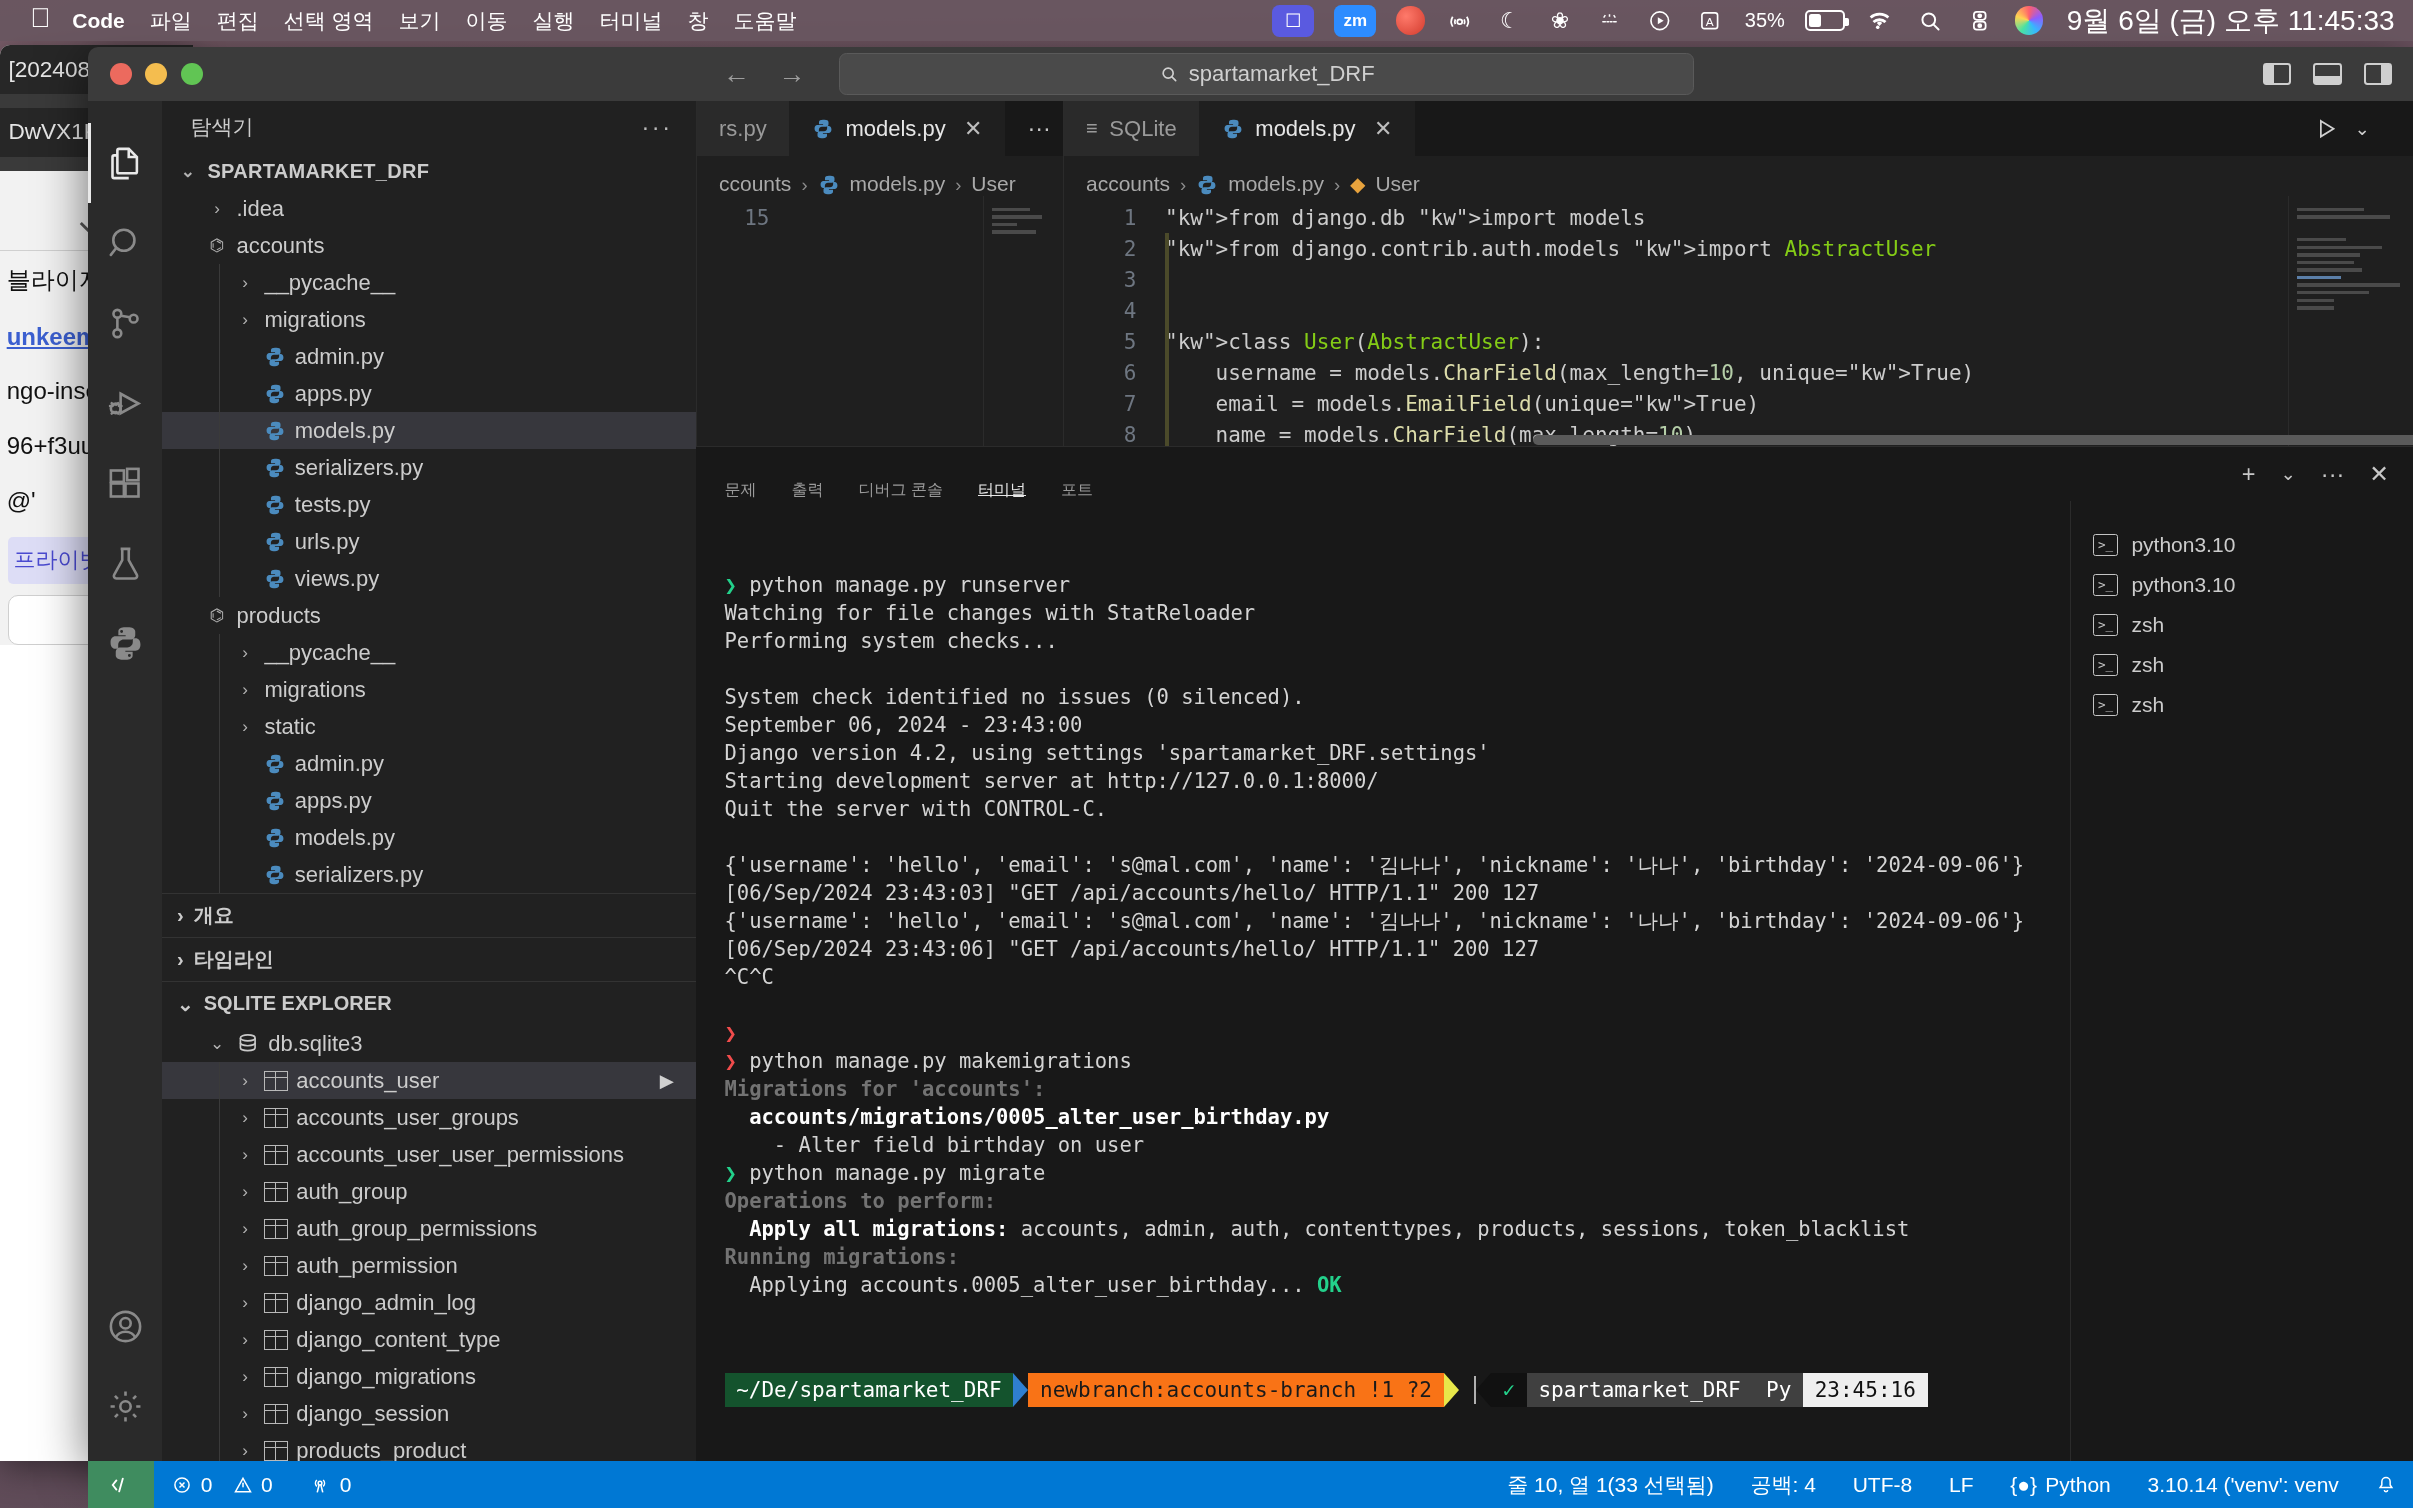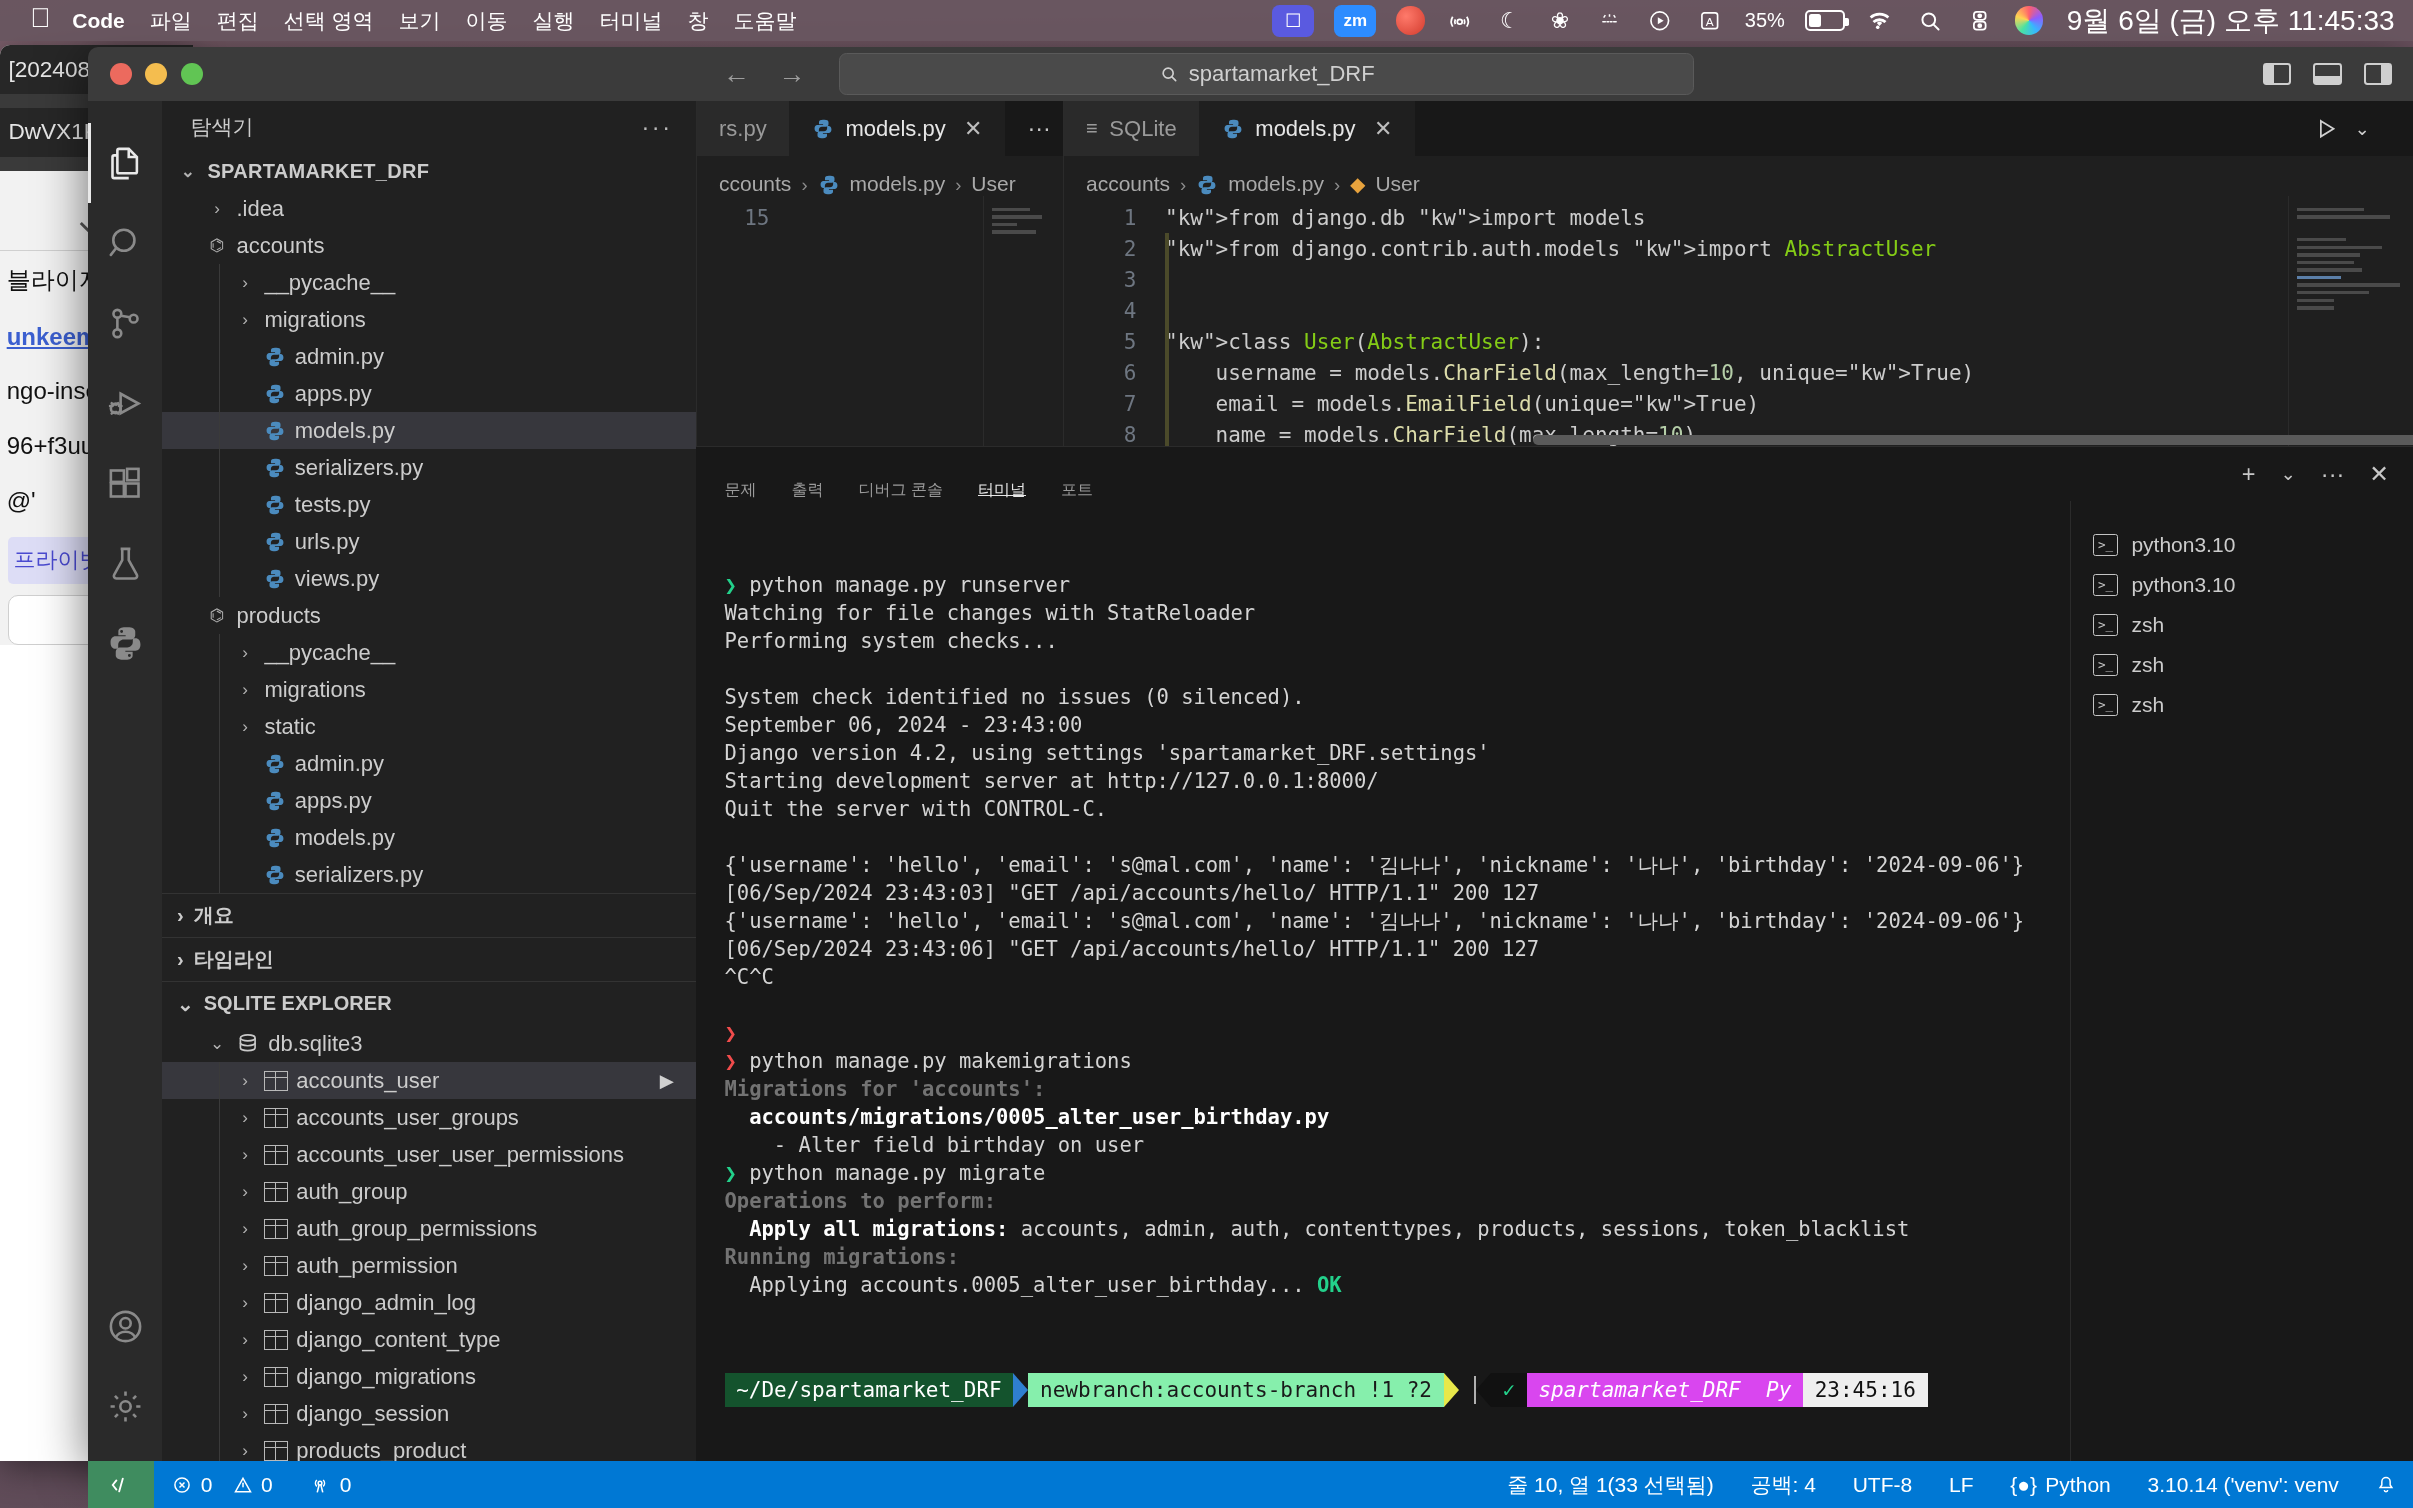--- a/index.html
+++ b/index.html
@@ -196,26 +196,26 @@
   .t-white { color: #ffffff; font-weight: bold; }
   .term-side { width: 344px; flex: 0 0 344px; border-left: 0.8px solid #2b2b2b; padding: 23.5px 0 0 22px; }
   .tproc { display: flex; align-items: center; gap: 13.4px; height: 40px; font-size: 21px; color: #cccccc; }
   .termicon { width: 25px; height: 22px; border: 1.7px solid #c4c4c4; border-radius: 2.5px;
               font-family:"DejaVu Sans Mono", monospace; font-size: 12.6px; color:#c4c4c4;
               display:flex;align-items:center;justify-content:center; flex:0 0 25px;}
   
   .prompt-line { display: flex; align-items: center; margin-top: 18.4px; font-family: "DejaVu Sans Mono", monospace; font-size: 21px; }
   .pl { padding: 2.5px 11.7px; display:flex; align-items:center; height: 34px;}
   .pl.path { background: #14532d; color: #fff; }
-  .pl.git { background: #86efac; color: #1a1a1a; }
+  .pl.git { background: #f97316; color: #1a1a1a; }
   .pl-arrow { width: 0; height: 0; border-top: 17px solid transparent; border-bottom: 17px solid transparent; }
   .cursor-box { width: 11.7px; height: 28.5px; border: 1.7px solid #b0b0b0; margin-left: 15px; }
   .prompt-right { margin-left: auto; display: flex; align-items: center; padding-right: 184px; }
   .pl.ok { background: #111; color: #23d18b; }
-  .pl.blue { background: #d946ef; color: #fff; font-style: italic; }
+  .pl.blue { background: #404040; color: #fff; }
   .pl.time { background: #efefef; color: #111; }
 
   
   #statusbar {
     position: absolute; left: 88px; bottom: 0; width: 2326px; height: 47px;
     background: #0078d4; color: #fff; display: flex; align-items: center;
     font-size: 21px; z-index: 30;
   }
   #statusbar .remote { background: #3f8c5f; height: 47px; display: flex; align-items: center; padding: 0 22px; font-size: 22px;}
   #statusbar .sitem { display: flex; align-items: center; gap: 8.4px; padding: 0 18.4px; white-space: nowrap; }

